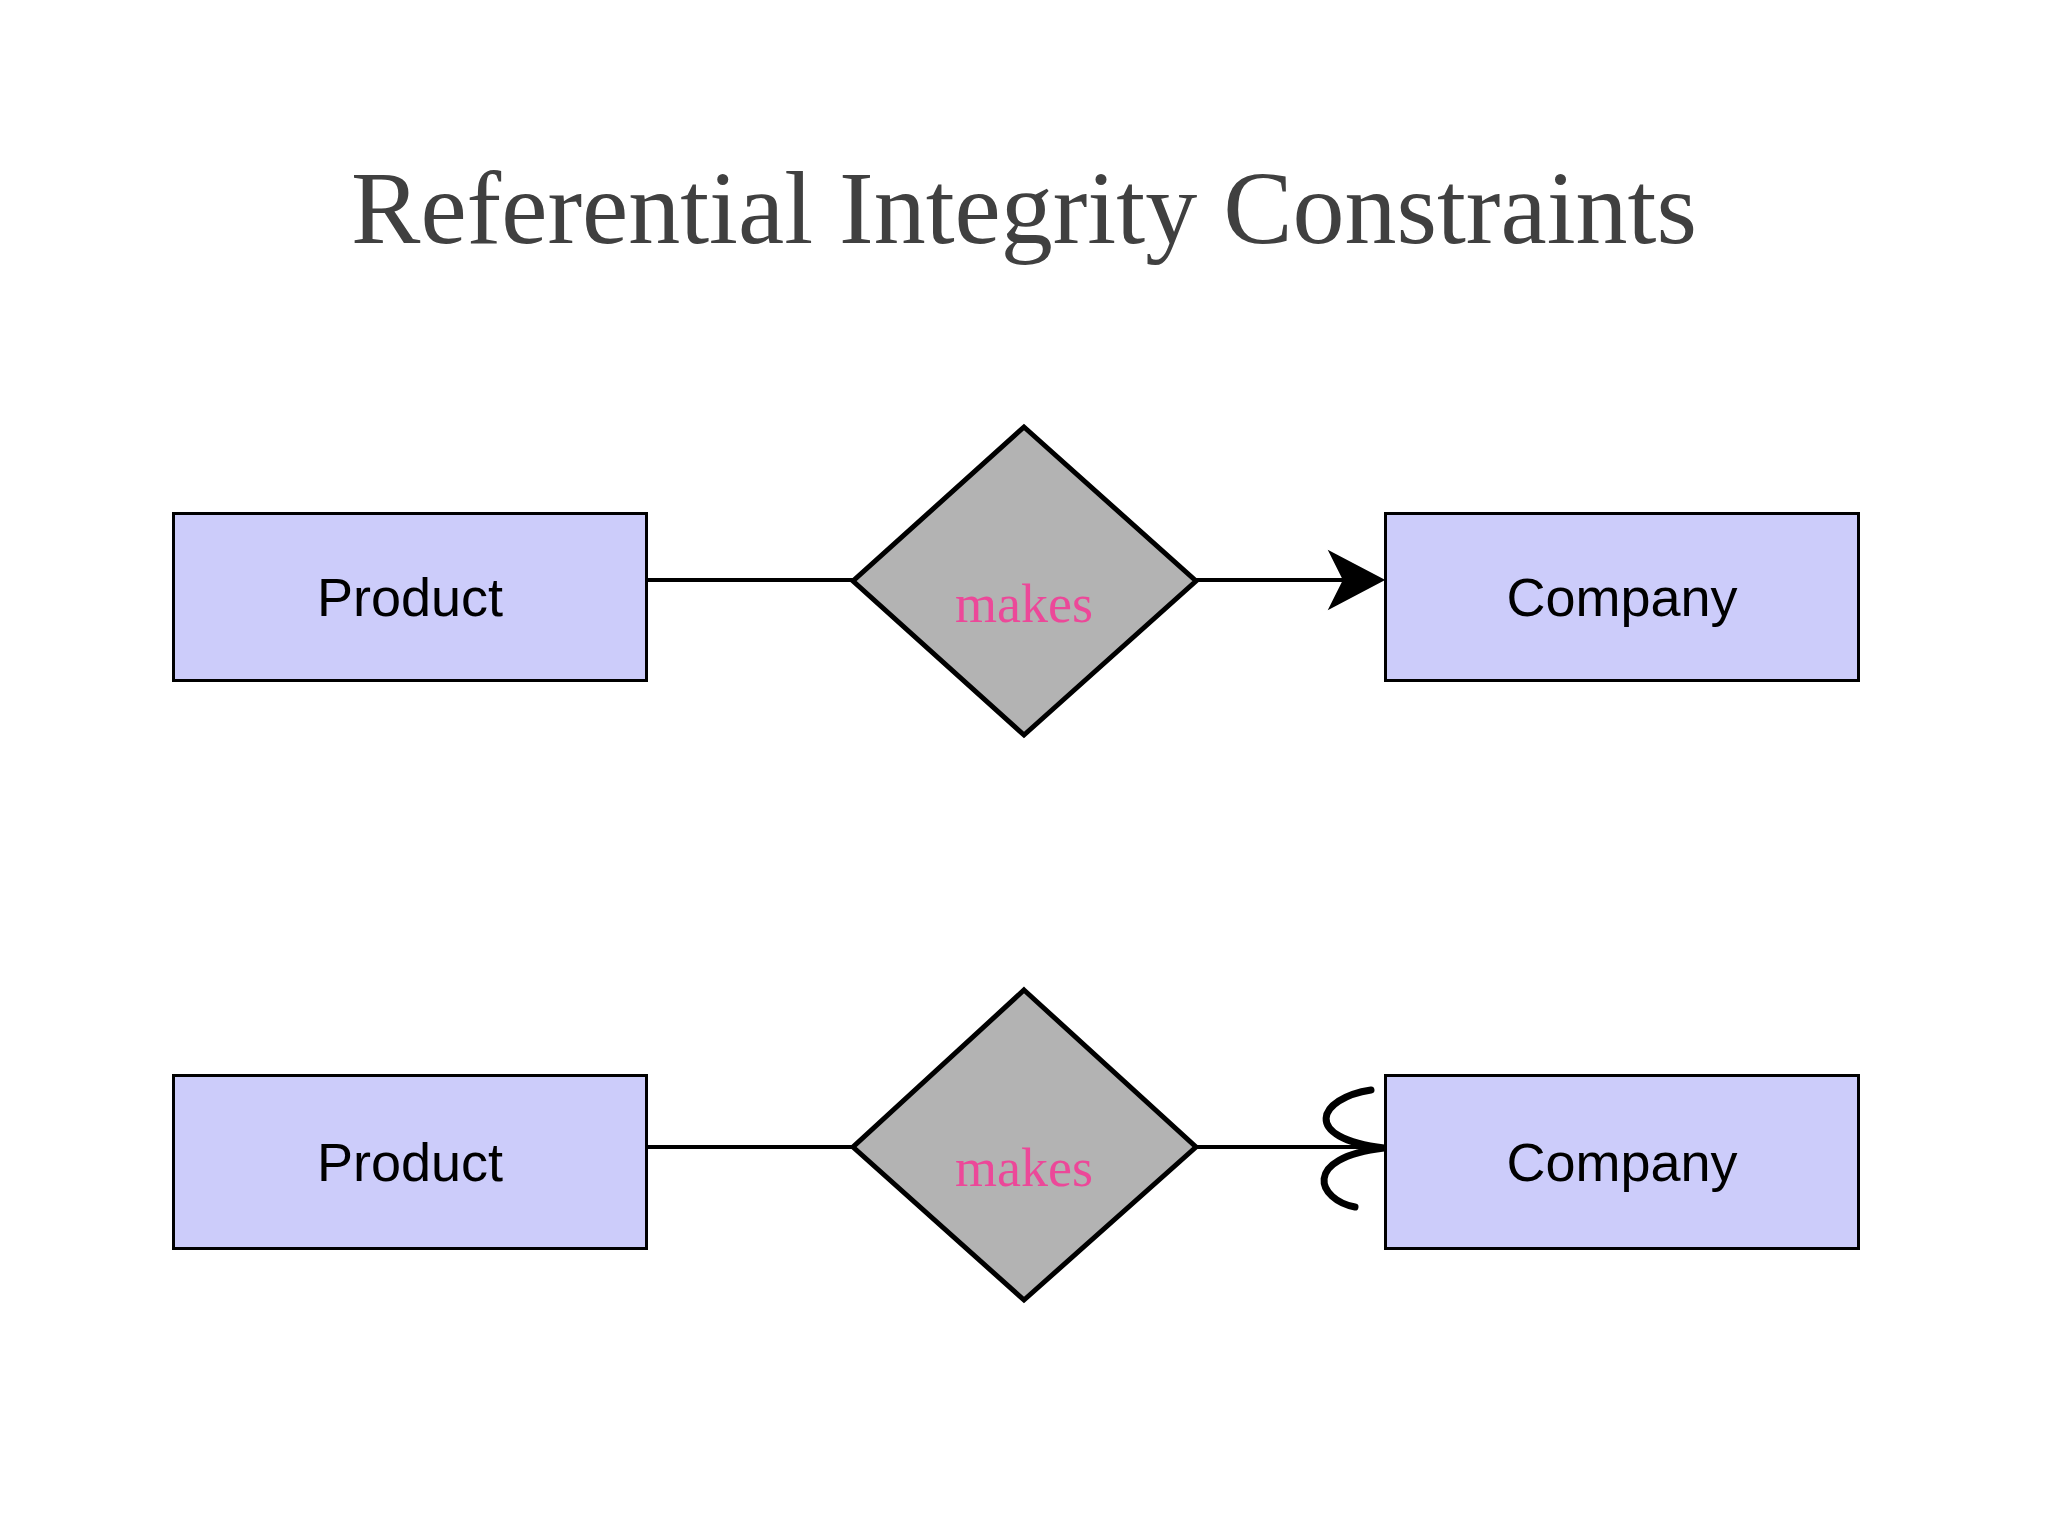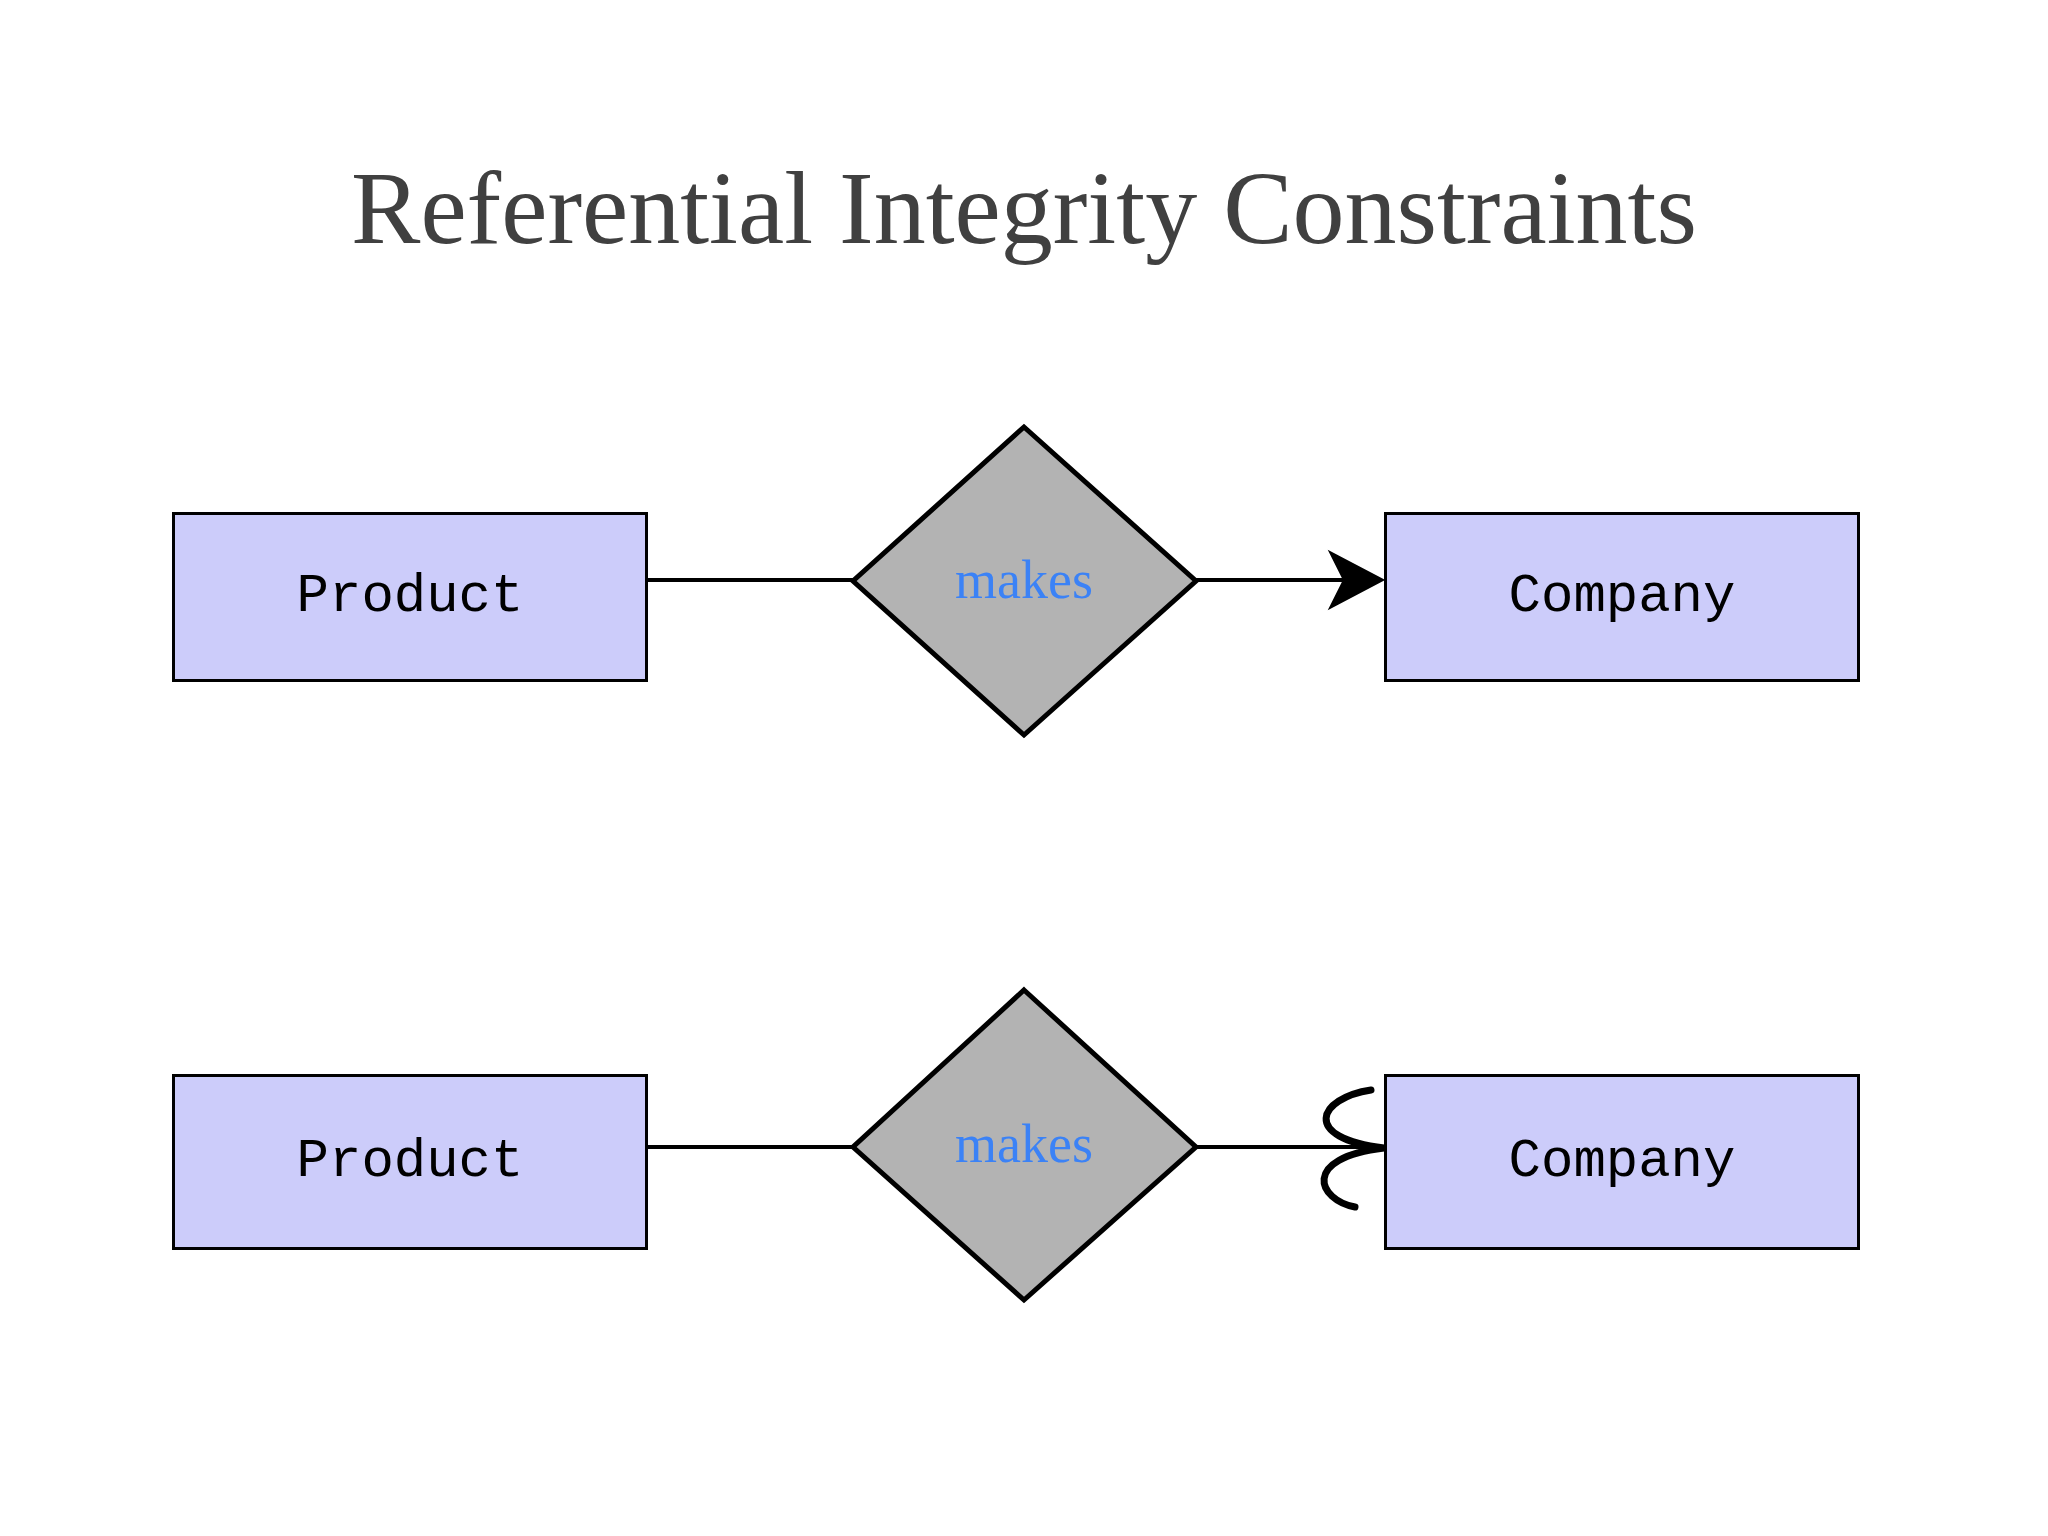--- a/index.html
+++ b/index.html
@@ -52,36 +52,37 @@
   .entity-box {
     position: absolute;
     box-sizing: border-box;
     background: #ccccfa;
     border: 3px solid #000000;
     display: flex;
     align-items: center;
     justify-content: center;
   }
   .entity-label {
-    font-family: Liberation Mono, monospace;
+    font-family: Liberation Sans, sans-serif;
     font-size: 54px;
     color: #000000;
     line-height: 1;
     white-space: nowrap;
   }
 
   .rel-label {
     position: absolute;
     font-family: "Liberation Serif", "DejaVu Serif", serif;
     font-size: 54px;
-    color: #3b82f6;
+    color: #ec4899;
     line-height: 1;
     white-space: nowrap;
     text-align: center;
     pointer-events: none;
+    margin-top: 24px;
   }
 
   
   #box-product-1 { left: 172px;  top: 512px;  width: 476px; height: 170px; }
   #box-company-1 { left: 1384px; top: 512px;  width: 476px; height: 170px; }
   #label-makes-1 { left: 874px;  top: 553px;  width: 300px; }
 
   
   #box-product-2 { left: 172px;  top: 1074px; width: 476px; height: 176px; }
   #box-company-2 { left: 1384px; top: 1074px; width: 476px; height: 176px; }

